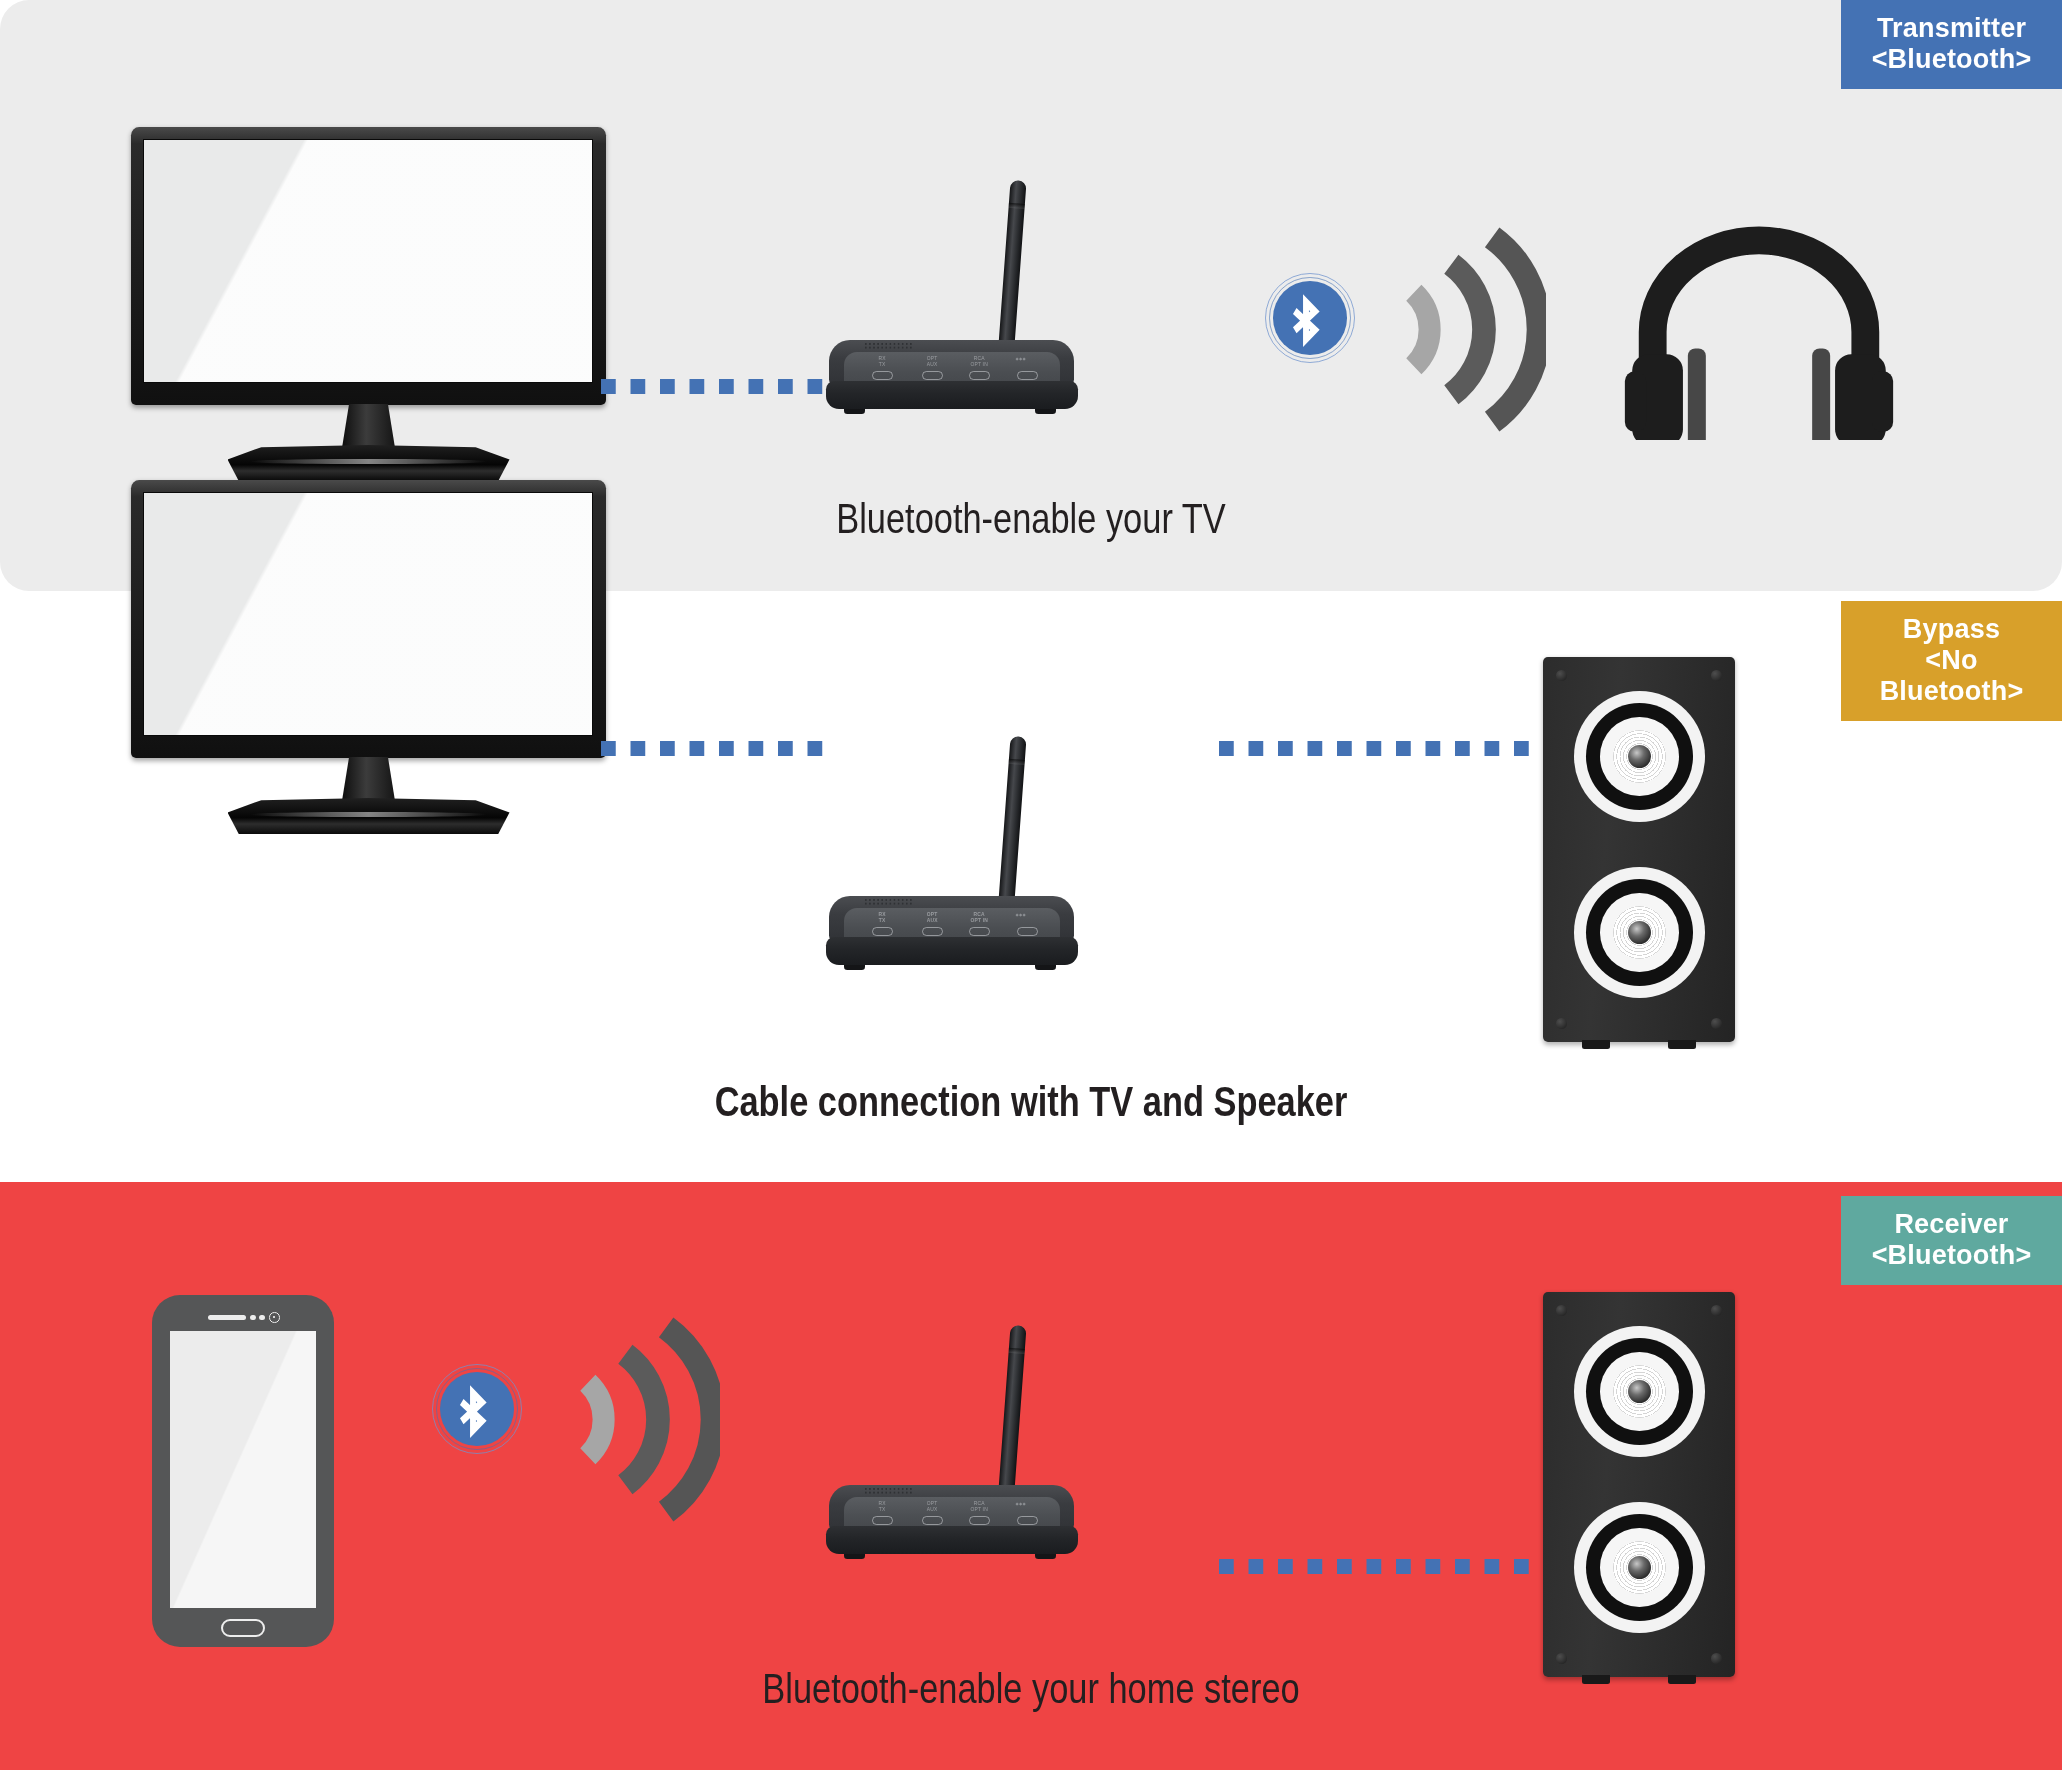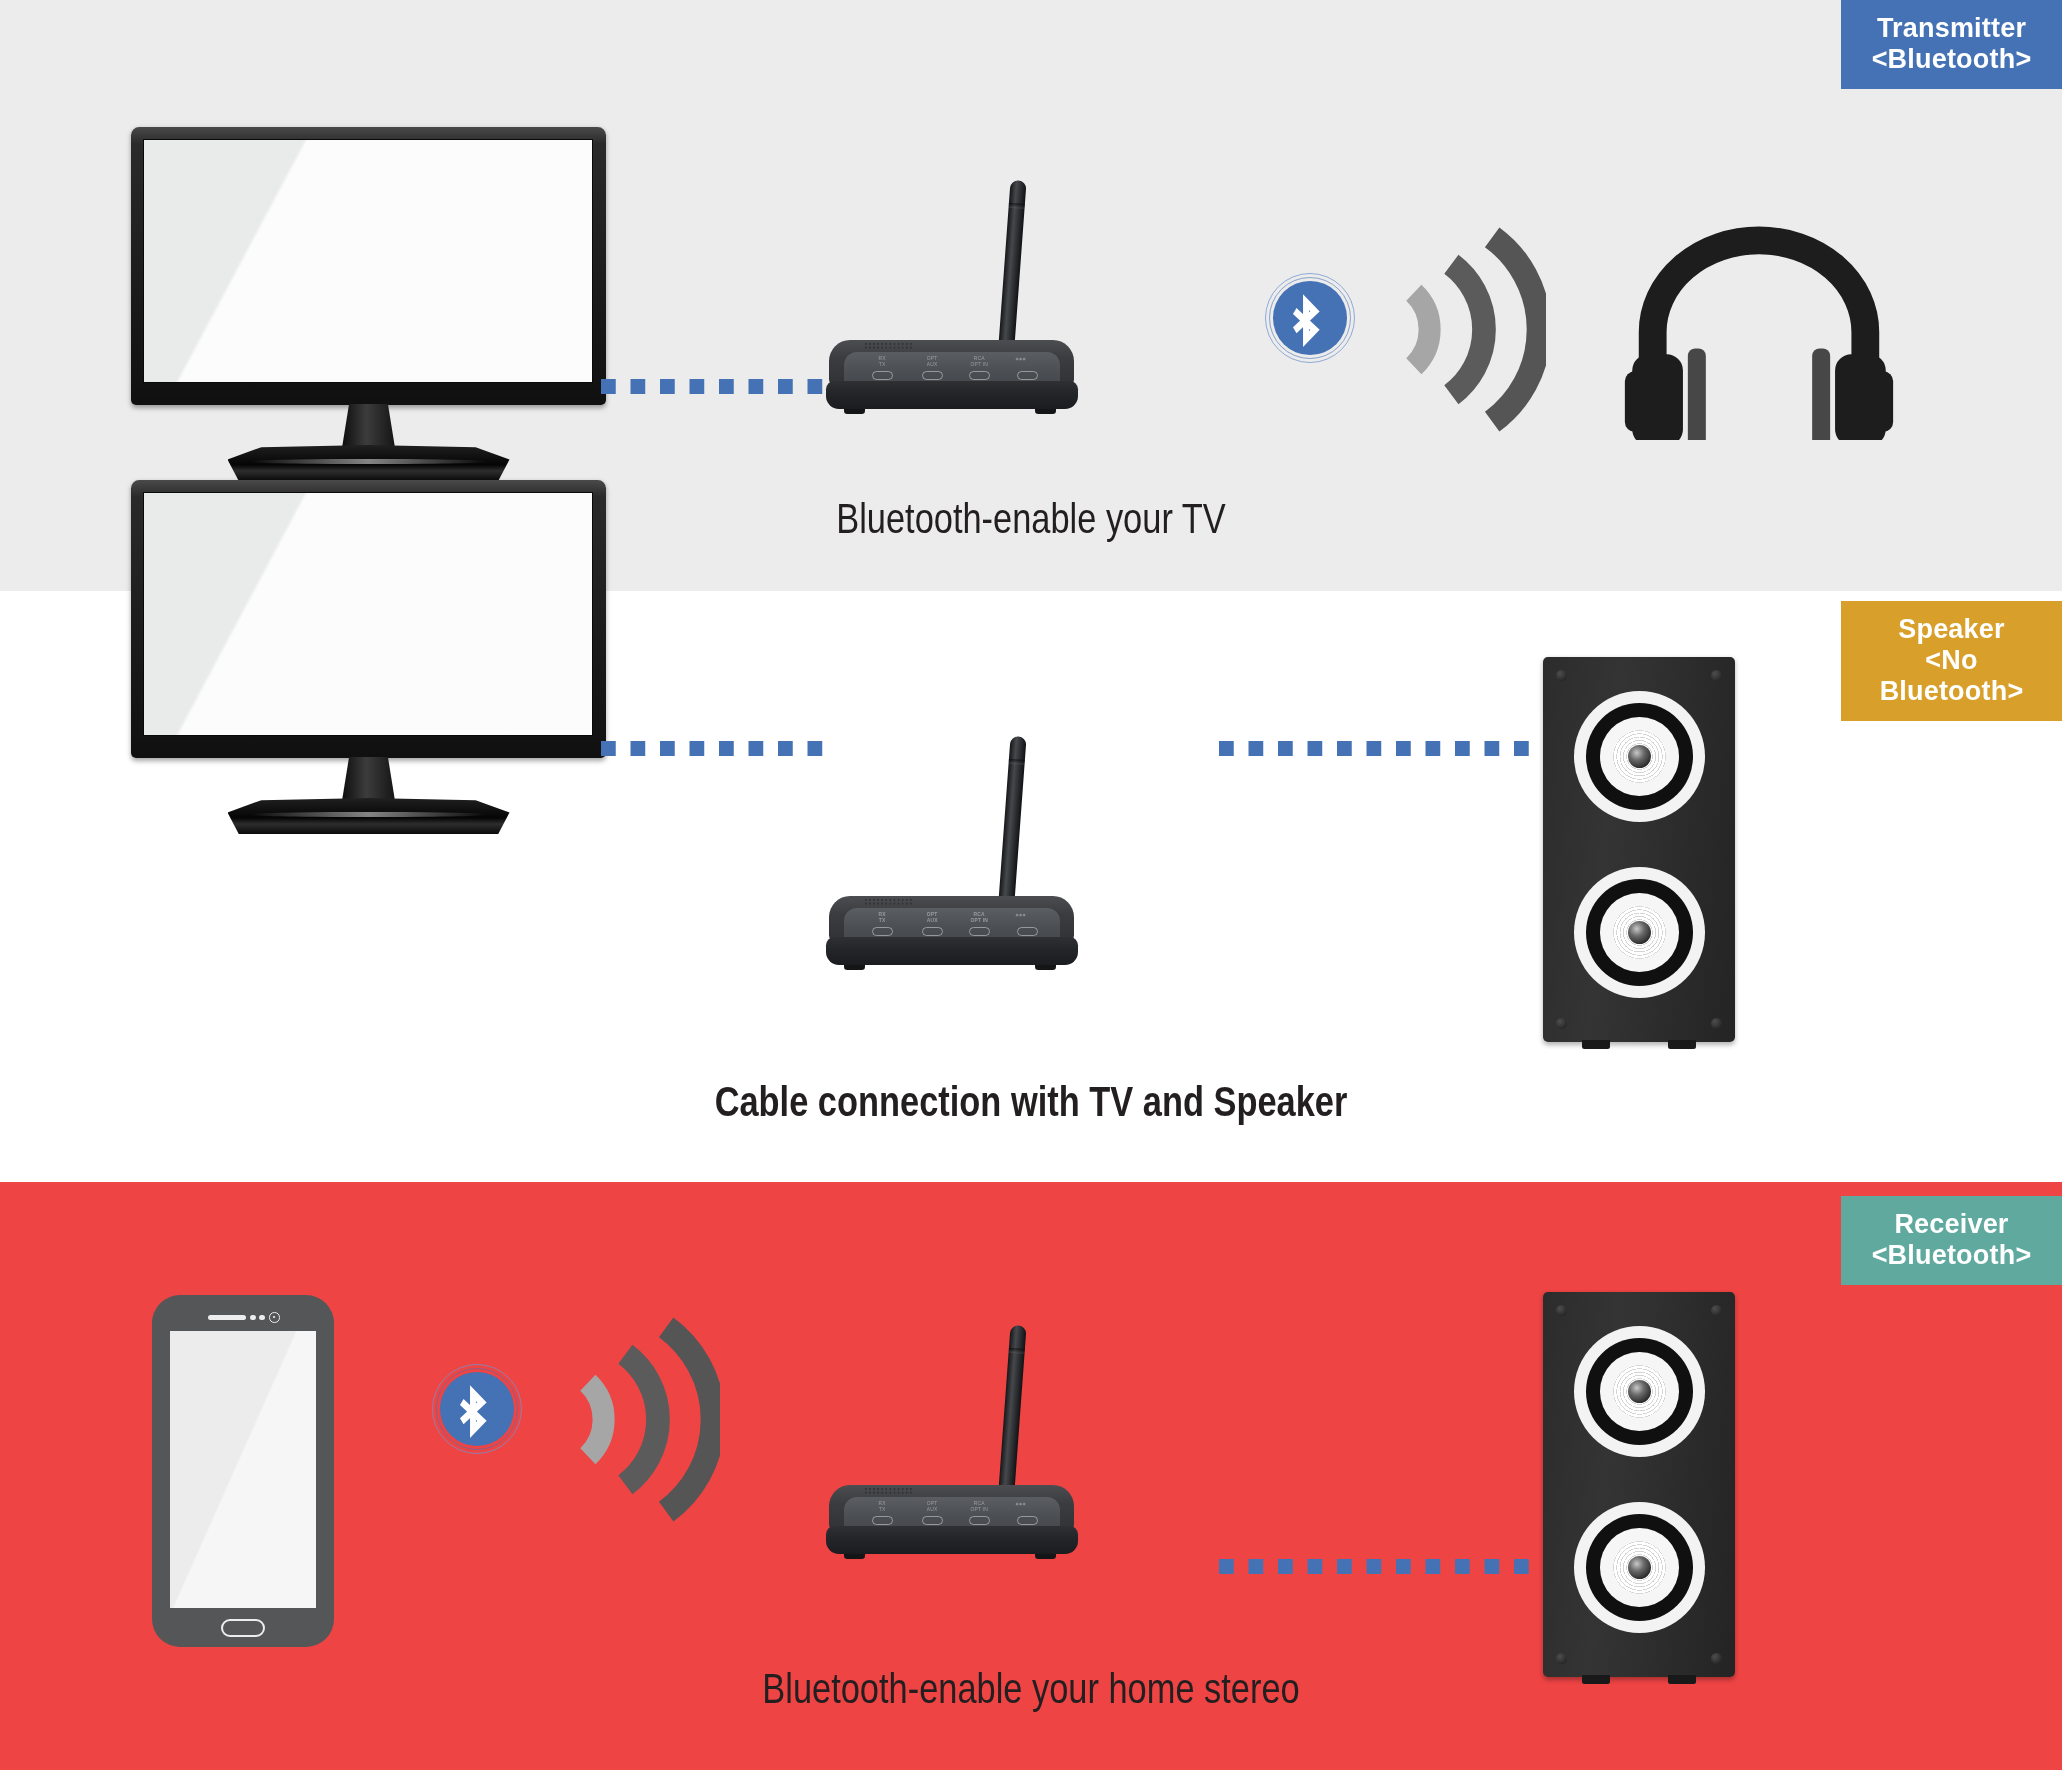--- a/index.html
+++ b/index.html
@@ -1,21 +1,21 @@
 <!DOCTYPE html>
 <html style="font-size:13px"><head>
 <meta charset="utf-8">
 <style>
   html,body{margin:0;padding:0;background:#fff;}
   body{
     width:2062px;height:1771px;position:relative;overflow:hidden;
     font-family:"Liberation Sans","DejaVu Sans",sans-serif;
   }
   .panel{position:absolute;left:0;width:2062px;}
-  #panel-transmitter{top:0;height:591px;background:#ececec;}
+  #panel-transmitter{top:0;height:591px;background:#ececec;border-radius:29px;}
   #panel-bypass{top:591px;height:592px;background:#ffffff;font-weight:bold;}
   #panel-receiver{top:1182px;height:712px;background:#ef4444;}
 
   
   .badge{
     position:absolute;right:0;color:#fff;text-align:center;
     font-weight:bold;line-height:1.14;letter-spacing:0.2px;
     padding:13px 21px 14.7px 21px;box-sizing:border-box;
   }
   #badge-transmitter{top:0;width:221px;font-size:27px;background:#4472b4;}
@@ -420,20 +420,20 @@
   </div>
 
   <div class="caption" style="top:482px;">Bluetooth-enable your home stereo</div>
 </div>
 
 <div class="badge" id="badge-transmitter">
   <span>Transmitter</span>
   <span class="l2">&lt;Bluetooth&gt;</span>
 </div>
 <div class="badge" id="badge-bypass">
-  <span>Speaker</span>
+  <span>Bypass</span>
   <span class="l2">&lt;No Bluetooth&gt;</span>
 </div>
 <div class="badge" id="badge-receiver">
   <span>Receiver</span>
   <span class="l2">&lt;Bluetooth&gt;</span>
 </div>
 
 
 </body></html>

